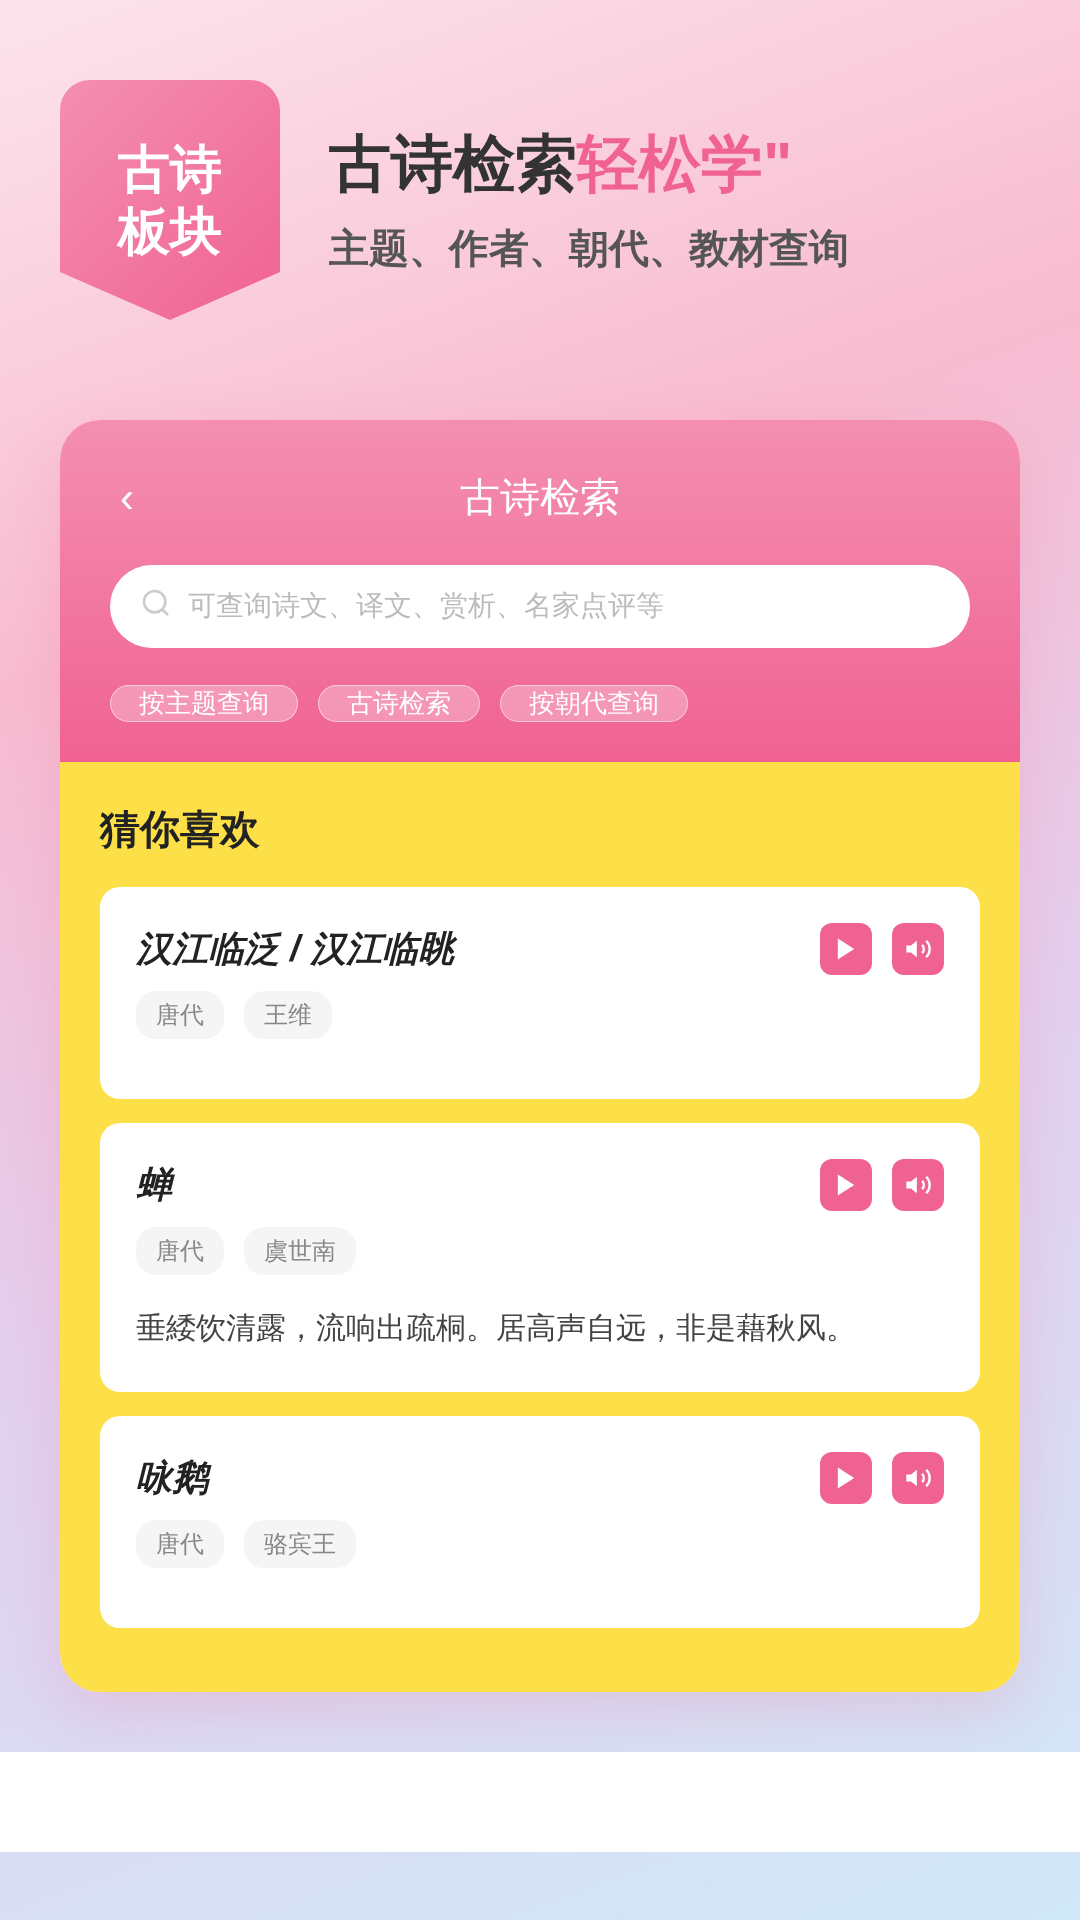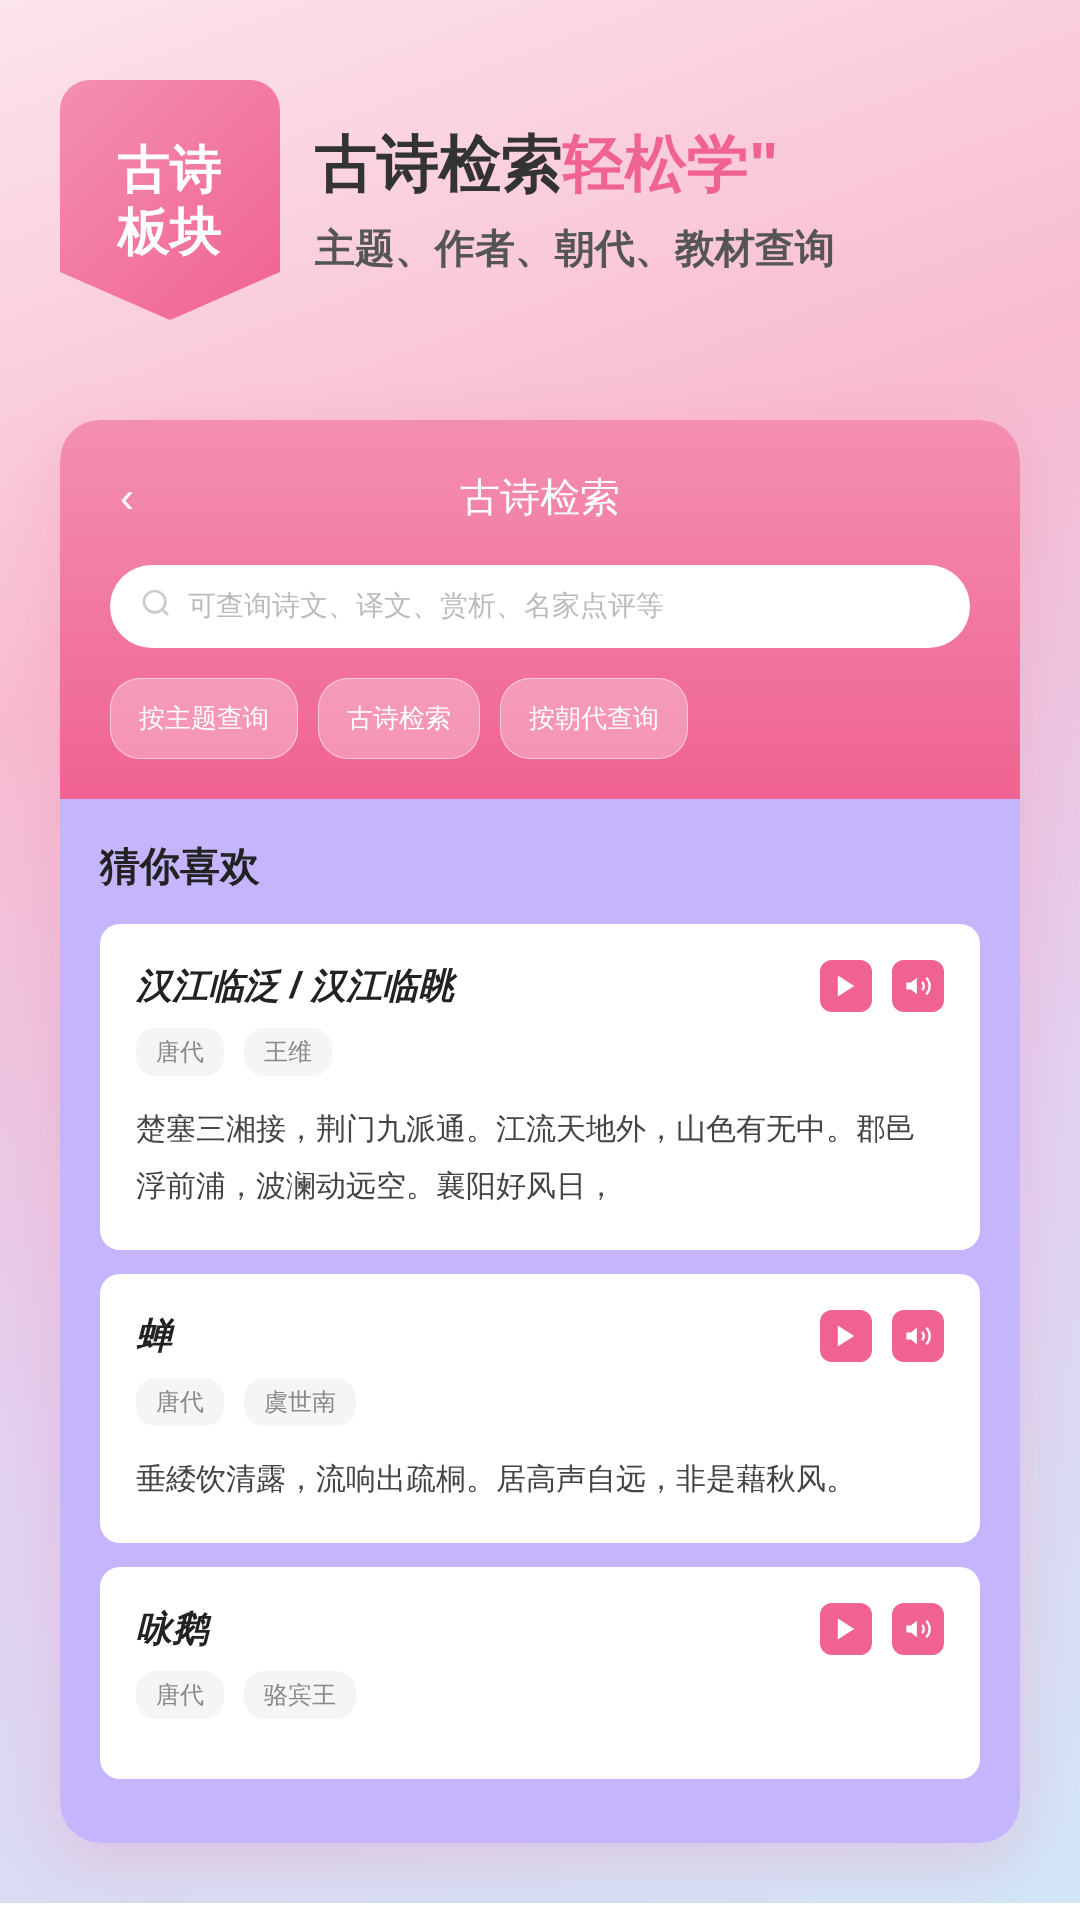--- a/index.html
+++ b/index.html
@@ -11,21 +11,21 @@
       font-family: -apple-system, 'PingFang SC', 'Microsoft YaHei', sans-serif;
       position: relative;
       overflow-x: hidden;
     }
 
     
     .hero {
       padding: 80px 60px 60px 60px;
       display: flex;
       align-items: center;
-      gap: 35px;
+      gap: 49px;
     }
 
     .badge {
       width: 220px;
       height: 240px;
       background: linear-gradient(135deg, #f48fb1, #f06292);
       border-radius: 30px 30px 30px 30px;
       display: flex;
       align-items: center;
       justify-content: center;
@@ -128,30 +128,31 @@
     .filter-tags {
       display: flex;
       gap: 20px;
       overflow: hidden;
     }
 
     .filter-tag {
       background: rgba(255,255,255,0.3);
       color: white;
       border-radius: 30px;
-      padding: 22px 28px;
+      padding: 0 28px;
       font-size: 26px;
       white-space: nowrap;
       cursor: pointer;
       border: 1px solid rgba(255,255,255,0.5);
+      margin-top: 7px;
     }
 
     
     .content-section {
-      background: #c4b5fd;
+      background: #fde047;
       padding: 40px 40px;
     }
 
     .section-title {
       font-size: 40px;
       font-weight: 700;
       color: #222;
       margin-bottom: 30px;
     }
 
@@ -290,21 +291,20 @@
                 <path d="M19.07 4.93a10 10 0 0 1 0 14.14" stroke="white" fill="none" stroke-width="2"></path>
                 <path d="M15.54 8.46a5 5 0 0 1 0 7.07" stroke="white" fill="none" stroke-width="2"></path>
               </svg>
           </div>
         </div>
       </div>
       <div class="poem-meta">
         <span class="meta-tag">唐代</span>
         <span class="meta-tag">王维</span>
       </div>
-      <div class="poem-content">楚塞三湘接，荆门九派通。江流天地外，山色有无中。郡邑浮前浦，波澜动远空。襄阳好风日，</div>
     </div>
 
     <div class="poem-card">
       <div class="poem-header">
         <span class="poem-title">蝉</span>
         <div class="poem-actions">
           <div class="action-btn">
             <svg viewBox="0 0 24 24">
                 <polygon points="5,3 19,12 5,21"></polygon>
               </svg>

